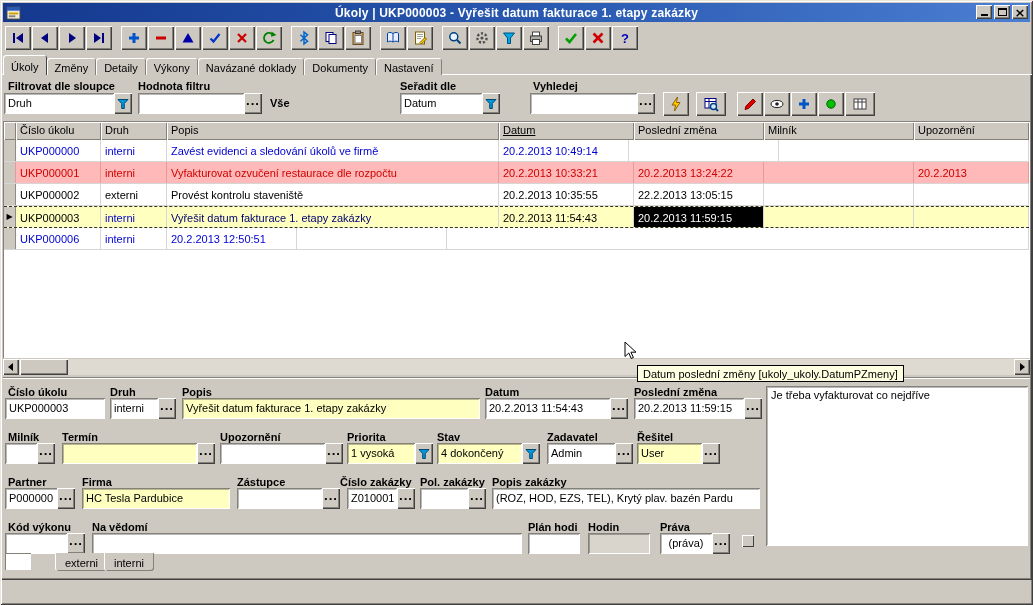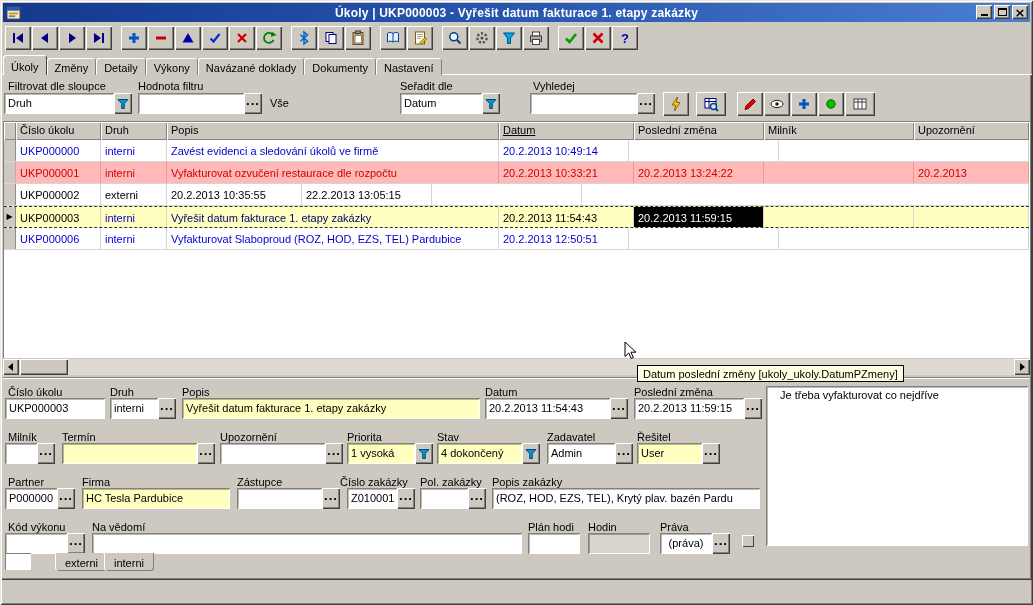--- a/index.html
+++ b/index.html
@@ -34,21 +34,21 @@
   
   .panel{position:absolute;left:1px;top:74px;width:1031px;height:506px;
     box-shadow: inset 1px 1px var(--hl), inset -1px -1px var(--dk), inset -2px -2px var(--sh);}
   .tabstrip{position:absolute;left:3px;top:55px;height:20px;display:flex;align-items:flex-end;z-index:3;}
   .tab{background:var(--face);border:none;height:17px;margin-top:7px;padding:2px 8px 0 8px;font-size:11px;cursor:default;
     border-top-left-radius:3px;border-top-right-radius:3px;
     box-shadow: inset 1px 1px var(--hl), inset -1px 0 var(--sh);}
   .tab.active{height:20px;padding-top:4px;position:relative;z-index:4;
     box-shadow: inset 1px 1px var(--hl), inset -1px 0 var(--dk);}
   
-  .lbl{position:absolute;white-space:nowrap;}
+  .lbl{position:absolute;white-space:nowrap;font-weight:bold;}
   .fld{position:absolute;height:21px;background:#fff;padding:4px 4px 0 4px;overflow:hidden;white-space:nowrap;cursor:text;
     box-shadow: inset 1px 1px var(--sh), inset -1px -1px var(--hl), inset 2px 2px rgba(0,0,0,.28);}
   .fld.yellow{background:var(--selyel);}
   .fld.gray{background:#d9d5cd;}
   .fld.center{text-align:center;}
   .dots{position:absolute;width:18px;height:21px;border:none;background:var(--face);cursor:default;
     box-shadow: inset 1px 1px var(--hl), inset -1px -1px var(--dk), inset -2px -2px var(--sh);}
   .dots::after{content:"...";font-weight:bold;letter-spacing:1px;position:relative;top:-3px;}
   .ddbtn{position:absolute;width:18px;height:21px;border:none;background:var(--face);cursor:default;
     box-shadow: inset 1px 1px var(--hl), inset -1px -1px var(--dk), inset -2px -2px var(--sh);
@@ -85,21 +85,21 @@
   .hscroll{position:absolute;left:3px;top:359px;width:1027px;height:16px;background:#dedad2;}
   .sbtn{position:absolute;top:0;width:16px;height:16px;border:none;background:var(--face);cursor:default;
     box-shadow: inset 1px 1px var(--hl), inset -1px -1px var(--dk), inset -2px -2px var(--sh);
     display:flex;align-items:center;justify-content:center;}
   .sbtn svg{width:8px;height:8px;}
   .sthumb{position:absolute;left:17px;top:0;width:48px;height:16px;background:var(--face);cursor:default;
     box-shadow: inset 1px 1px var(--hl), inset -1px -1px var(--dk), inset -2px -2px var(--sh);}
   .groove{position:absolute;left:3px;top:377px;width:1027px;height:2px;border-top:1px solid var(--sh);border-bottom:1px solid var(--hl);}
   
   .detail{position:absolute;left:0;top:380px;width:1033px;height:171px;}
-  .memo{position:absolute;left:766px;top:6px;width:262px;height:160px;background:#fff;padding:3px 14px;overflow:hidden;cursor:text;
+  .memo{position:absolute;left:766px;top:6px;width:262px;height:160px;background:#fff;padding:3px 5px;overflow:hidden;cursor:text;
     box-shadow: inset 1px 1px var(--sh), inset -1px -1px var(--hl), inset 2px 2px rgba(0,0,0,.28);}
   .chk{position:absolute;left:742px;top:155px;width:12px;height:12px;background:var(--face);border:none;cursor:default;
     box-shadow: inset 1px 1px var(--hl), inset -1px -1px var(--dk);}
   
   .bottomband{position:absolute;left:0;top:551px;width:1033px;height:22px;}
   .subtab-box{position:absolute;left:5px;top:2px;width:26px;height:17px;background:#fff;cursor:text;
     box-shadow: inset 1px 1px var(--sh), inset -1px -1px var(--hl);}
   .btab{position:absolute;top:2px;height:18px;border:none;background:var(--face);padding:2px 10px 0 10px;font-size:11px;cursor:default;
     border-bottom-left-radius:3px;border-bottom-right-radius:3px;
     box-shadow: inset 1px 0 var(--hl), inset -1px -1px var(--sh);}
@@ -374,40 +374,40 @@
       <div class="gc c2">Vyfakturovat ozvučení restaurace dle rozpočtu</div>
       <div class="gc c3">20.2.2013 10:33:21</div>
       <div class="gc c4">20.2.2013 13:24:22</div>
       <div class="gc c5"></div>
       <div class="gc c6">20.2.2013</div>
     </div>
     <div class="row plain">
       <div class="gc mk"></div>
       <div class="gc c0">UKP000002</div>
       <div class="gc c1">externi</div>
+      <div class="gc c2">Provést kontrolu staveniště</div>
       <div class="gc c3">20.2.2013 10:35:55</div>
       <div class="gc c4">22.2.2013 13:05:15</div>
       <div class="gc c5"></div>
       <div class="gc c6"></div>
     </div>
     <div class="row sel">
       <div class="gc mk"></div>
       <div class="gc c0" style="color:#000">UKP000003</div>
       <div class="gc c1">interni</div>
       <div class="gc c2">Vyřešit datum fakturace 1. etapy zakázky</div>
       <div class="gc c3" style="color:#000">20.2.2013 11:54:43</div>
       <div class="gc c4 cellsel">20.2.2013 11:59:15</div>
       <div class="gc c5"></div>
       <div class="gc c6"></div>
     </div>
     <div class="row blue">
       <div class="gc mk"></div>
       <div class="gc c0">UKP000006</div>
       <div class="gc c1">interni</div>
-      <div class="gc c2">Vyfakturovat Slaboproud (ROZ, HOD, EZS, TEL) Pardubice</div>
       <div class="gc c4">20.2.2013 12:50:51</div>
       <div class="gc c5"></div>
       <div class="gc c6"></div>
     </div>
   </div>
 
   <div class="hscroll">
     <button class="sbtn" style="left:0">
         <svg viewBox="0 0 8 8">
           <polygon points="6,0 1,4 6,8" fill="#000"></polygon>

